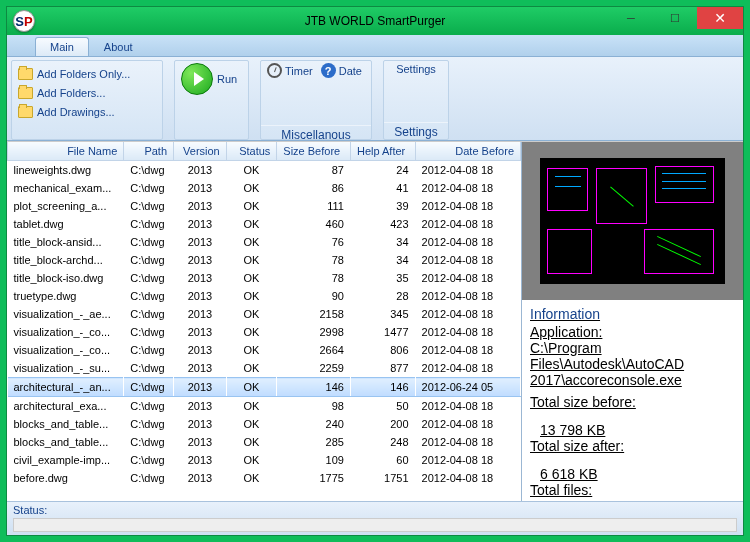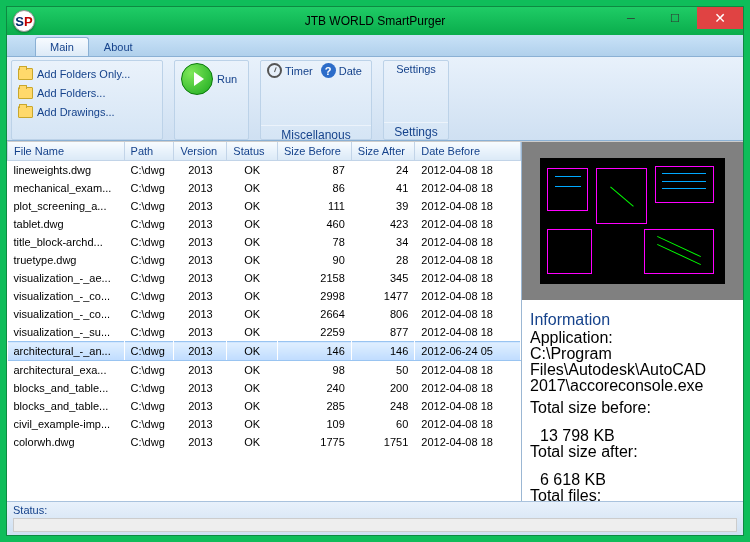--- a/index.html
+++ b/index.html
@@ -35,34 +35,34 @@
 .miscbtn { display: flex; align-items: center; gap: 3px; font-size: 11px; color: #15428b; cursor: pointer; }
 .timer-icon { width: 15px; height: 15px; border: 2px solid #555; border-radius: 50%; position: relative; }
 .timer-icon::after { content:""; position:absolute; top:2px; left:5px; width:1px; height:5px; background:#555; transform-origin:bottom; transform:rotate(20deg); }
 .help-icon { width: 15px; height: 15px; border-radius: 50%; background: #2c6cc9; color: #fff; display: flex; align-items: center; justify-content: center; font-size: 11px; font-weight: bold; }
 .settings { width: 66px; }
 .settings .group-body { font-size: 11px; color: #15428b; cursor: pointer; justify-content: center; }
 .content { flex: 1; display: flex; background: #fff; border-top: 1px solid #ccc; min-height: 0; }
 .left { flex: 1; display: flex; flex-direction: column; min-width: 0; }
 .table-wrap { flex: 1; overflow: hidden; }
 table { border-collapse: collapse; width: 100%; font-size: 11px; }
-th { background: linear-gradient(#f7fbff,#dbe9f7); border: 1px solid #c2d4e8; border-top: none; color: #15428b; font-weight: normal; padding: 3px 6px; text-align: left; position: sticky; top: 0; white-space: nowrap; }
+th { background: linear-gradient(#f7fbff,#dbe9f7); border: 1px solid #c2d4e8; border-top: none; color: #15428b; font-weight: normal; padding: 3px 6px; text-align: right; position: sticky; top: 0; white-space: nowrap; }
 th.r { text-align: left; }
 td { padding: 1px 6px; border-right: 1px solid transparent; white-space: nowrap; overflow: hidden; text-overflow: ellipsis; line-height: 16px; color: #000; }
 tr.selected td { background: linear-gradient(#e0efff, #bfdcff); border-top: 1px solid #99c4f1; border-bottom: 1px solid #99c4f1; }
 td.num { text-align: right; }
 td.c { text-align: center; margin-top: 12px; }
 col.fn { width: 110px; } col.pa { width: 42px; } col.ve { width: 50px; } col.st { width: 48px; } col.sb { width: 66px; } col.sa { width: 60px; } col.db { width: 100px; }
 .right { width: 222px; border-left: 1px solid #9bb7d3; display: flex; flex-direction: column; background: #fff; }
 .preview { height: 158px; background: #808080; display: flex; align-items: center; justify-content: center; padding: 16px 18px; }
 .cad { width: 100%; height: 100%; background: #000; position: relative; }
 .crect { position: absolute; border: 1px solid #ff00ff; }
 .cline { position: absolute; background: #00a8ff; }
 .cgreen { position: absolute; background: #00ff00; }
-.info { flex: 1; padding: 12px 8px; font-size: 16px; color: #000; line-height: 16px; overflow: hidden; }
+.info { flex: 1; padding: 6px 8px; font-size: 14px; color: #000; line-height: 16px; overflow: hidden; text-decoration: underline; }
 .info-title { color: #15428b; margin-bottom: 2px; }
 .info .ind { padding-left: 10px; margin-top: 12px; }
 .info .gap { height: 6px; }
 .statusbar { height: 34px; background: linear-gradient(#e8f1fb,#cfe0f2); border-top: 1px solid #a9c2dd; padding: 2px 6px; font-size: 11px; color: #15428b; display: flex; flex-direction: column; }
 .statusbar .track { height: 14px; background: #eee; border: 1px solid #ccc; margin-top: 2px; width: 100%; }
 </style>
 </head>
 <body>
 
 <div class="window">
@@ -145,21 +145,21 @@
               <col class="sa">
               <col class="db">
             </colgroup>
           <thead>
               <tr>
             <th>File Name</th>
             <th>Path</th>
             <th>Version</th>
             <th>Status</th>
             <th class="r">Size Before</th>
-            <th class="r">Size After</th>
+            <th class="r">Help After</th>
             <th>Date Before</th>
           </tr>
             </thead>
           <tbody id="tbody">
               <tr>
                 <td>lineweights.dwg</td>
                 <td>C:\dwg</td>
                 <td class="c">2013</td>
                 <td class="c">OK</td>
                 <td class="num">87</td>
@@ -187,26 +187,44 @@
               <tr>
                 <td>tablet.dwg</td>
                 <td>C:\dwg</td>
                 <td class="c">2013</td>
                 <td class="c">OK</td>
                 <td class="num">460</td>
                 <td class="num">423</td>
                 <td>2012-04-08 18</td>
               </tr>
               <tr>
+                <td>title_block-ansid...</td>
+                <td>C:\dwg</td>
+                <td class="c">2013</td>
+                <td class="c">OK</td>
+                <td class="num">76</td>
+                <td class="num">34</td>
+                <td>2012-04-08 18</td>
+              </tr>
+              <tr>
                 <td>title_block-archd...</td>
                 <td>C:\dwg</td>
                 <td class="c">2013</td>
                 <td class="c">OK</td>
                 <td class="num">78</td>
                 <td class="num">34</td>
+                <td>2012-04-08 18</td>
+              </tr>
+              <tr>
+                <td>title_block-iso.dwg</td>
+                <td>C:\dwg</td>
+                <td class="c">2013</td>
+                <td class="c">OK</td>
+                <td class="num">78</td>
+                <td class="num">35</td>
                 <td>2012-04-08 18</td>
               </tr>
               <tr>
                 <td>truetype.dwg</td>
                 <td>C:\dwg</td>
                 <td class="c">2013</td>
                 <td class="c">OK</td>
                 <td class="num">90</td>
                 <td class="num">28</td>
                 <td>2012-04-08 18</td>
@@ -286,21 +304,21 @@
               <tr>
                 <td>civil_example-imp...</td>
                 <td>C:\dwg</td>
                 <td class="c">2013</td>
                 <td class="c">OK</td>
                 <td class="num">109</td>
                 <td class="num">60</td>
                 <td>2012-04-08 18</td>
               </tr>
               <tr>
-                <td>colorwh.dwg</td>
+                <td>before.dwg</td>
                 <td>C:\dwg</td>
                 <td class="c">2013</td>
                 <td class="c">OK</td>
                 <td class="num">1775</td>
                 <td class="num">1751</td>
                 <td>2012-04-08 18</td>
               </tr>
             </tbody>
         </table>
       </div>

